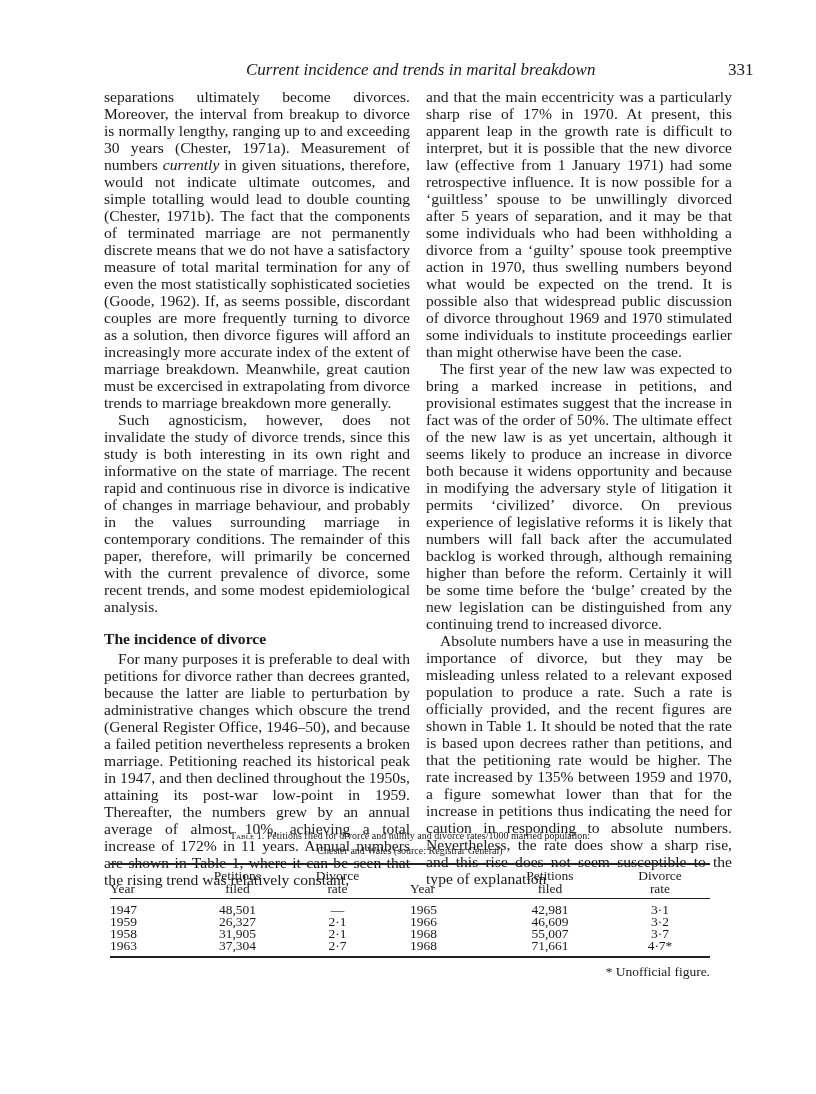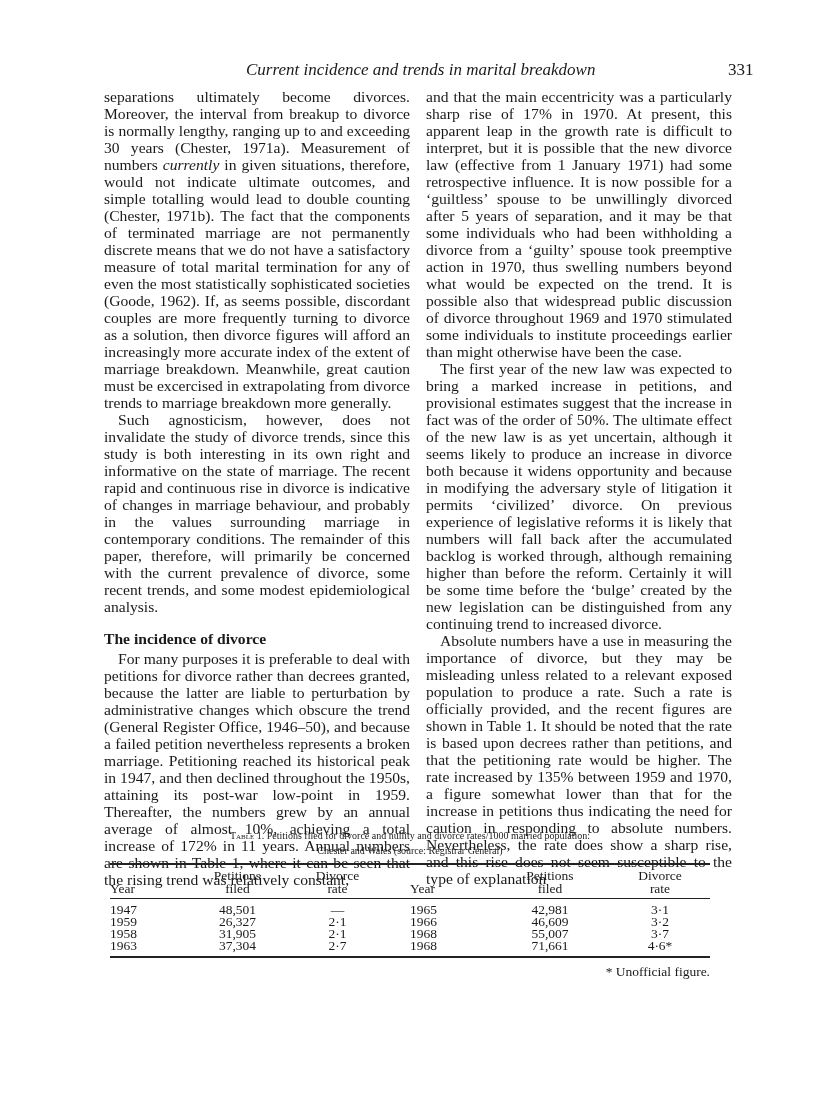--- a/index.html
+++ b/index.html
@@ -106,18 +106,18 @@
           <td class="c-pet2">55,007</td>
           <td class="c-rate2">3·7</td>
         </tr>
         <tr>
           <td class="c-year">1963</td>
           <td class="c-pet">37,304</td>
           <td class="c-rate">2·7</td>
           <td class="c-gap"></td>
           <td class="c-year2">1968</td>
           <td class="c-pet2">71,661</td>
-          <td class="c-rate2">4·6*</td>
+          <td class="c-rate2">4·7*</td>
         </tr>
       </tbody>
   </table>
   <div class="footnote">* Unofficial figure.</div>
 </div>
 
 </body></html>

